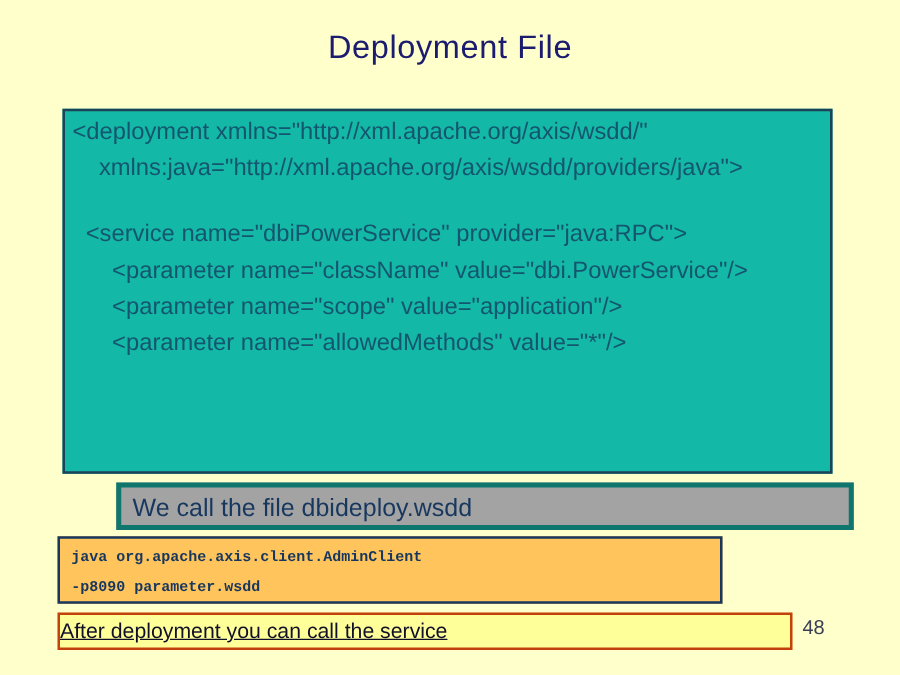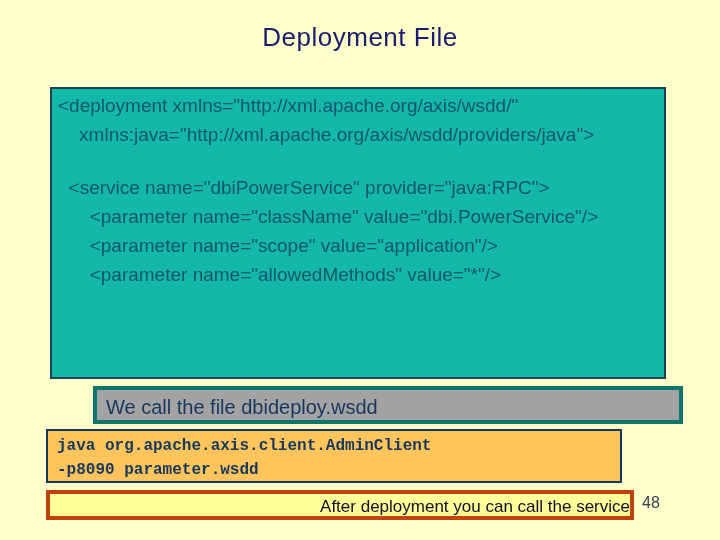--- a/index.html
+++ b/index.html
@@ -59,49 +59,50 @@
     padding-left: 9px;
     white-space: nowrap;
     overflow: hidden;
     margin-left: 47px;
   }
 
   .command-box {
     position: absolute;
     left: 46px;
     top: 429px;
-    width: 576px;
+    width: 532px;
     height: 54px;
     background: #FFC55C;
     border: 2px solid #17375E;
     color: #17375E;
     font-family: "Liberation Mono", monospace;
     font-weight: bold;
-    font-size: 16px;
+    font-size: 12px;
     padding: 3px 0 0 9px;
     overflow: hidden;
   }
   .command-line {
     white-space: pre;
     line-height: 24px;
   }
 
   .footer-box {
     position: absolute;
     left: 46px;
     top: 490px;
     width: 588px;
     height: 30px;
     background: #FFFF99;
-    border: 4px solid #c2410c;
+    border: 2px solid #c2410c;
     color: #101028;
     font-size: 17px;
     line-height: 26px;
-    text-align: right;
+    text-align: left;
     overflow: hidden;
+    text-decoration: underline;
   }
 
   .page-number {
     position: absolute;
     left: 642px;
     top: 494px;
     font-size: 16px;
     color: #3C4055;
   }
 </style>

